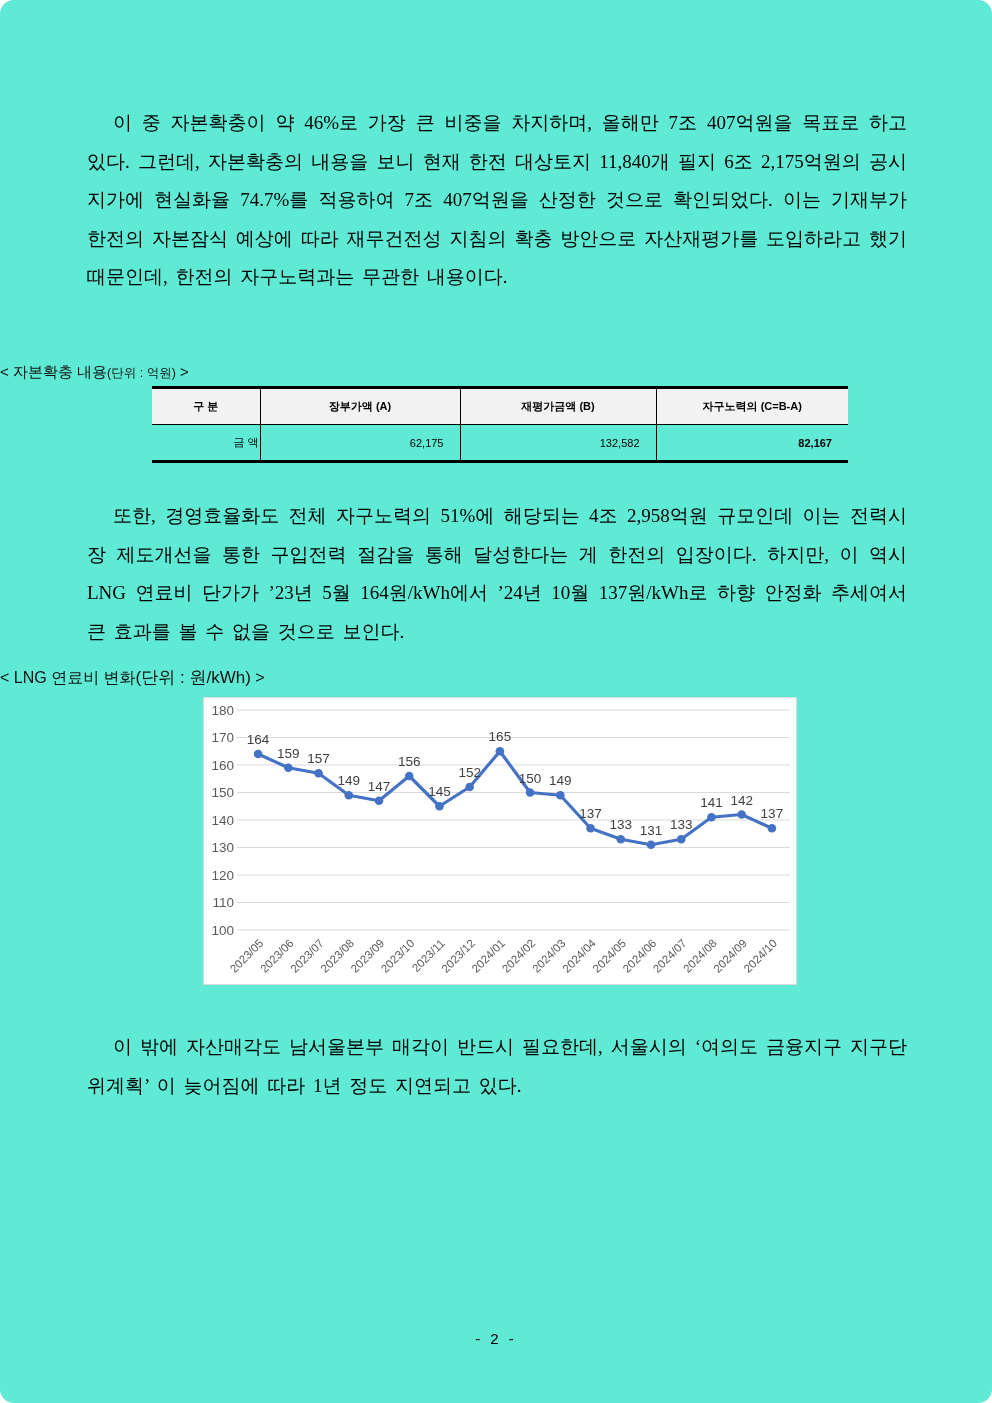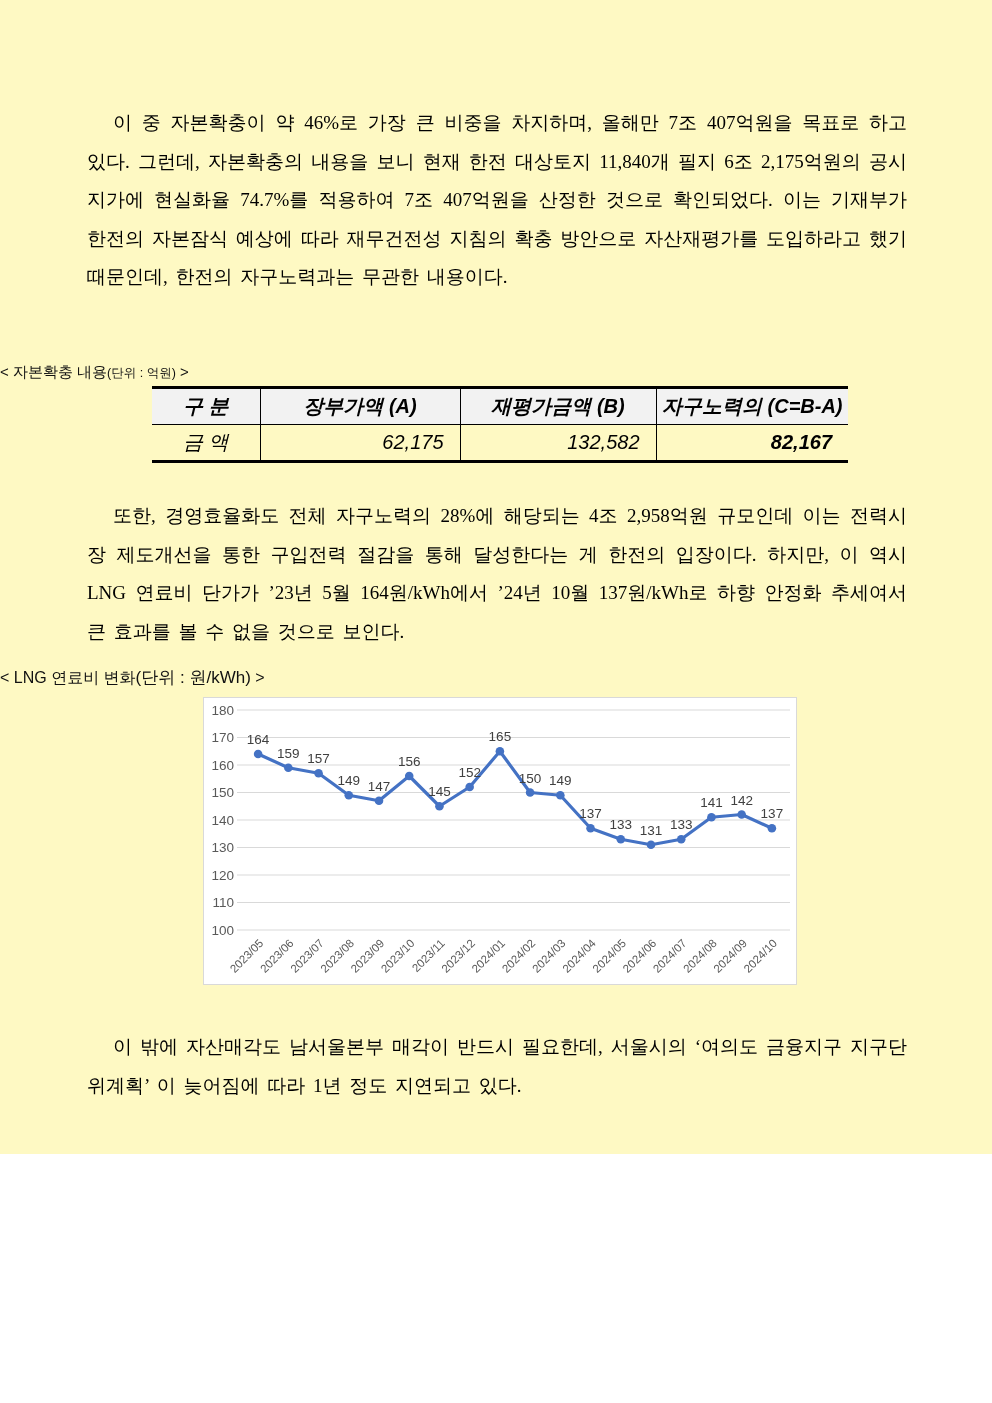--- a/index.html
+++ b/index.html
@@ -1,23 +1,24 @@
 <!DOCTYPE html>
 <html><head>
 <meta charset="utf-8">
 <style>
   html, body { margin: 0; padding: 0; background: #ffffff; }
   .page {
     position: relative;
     width: 992px;
-    height: 1154px;
-    background: #fef9c3;
+    height: 1403px;
+    background: #5eead4;
     overflow: hidden;
     font-family: "Liberation Serif", "DejaVu Serif", serif;
     color: #000000;
+    border-radius: 14px;
   }
   .para {
     position: absolute;
     left: 87px;
     width: 820px;
     margin: 0;
     font-size: 19px;
     line-height: 38.5px;
     text-align: justify;
     word-spacing: 3px;
@@ -37,33 +38,32 @@
   .chart-title .unit { font-size: 17px; }
   table.cap {
     position: absolute;
     left: 152px; top: 386px;
     width: 696px;
     border-collapse: collapse;
     table-layout: fixed;
     border-top: 3px solid #000;
     border-bottom: 3px solid #000;
     font-family: "Liberation Sans", "DejaVu Sans", sans-serif;
-    font-size: 20px;
-    font-style: italic;
+    font-size: 11px;
   }
   table.cap th {
     background: #f2f2f2;
     font-weight: bold;
     height: 33px;
     border-bottom: 1.5px solid #000;
     text-align: center;
   }
   table.cap td { height: 33px; }
   table.cap th + th, table.cap td + td { border-left: 1.5px solid #000; margin-left: 20px; }
-  td.cell-c { text-align: center; }
+  td.cell-c { text-align: right; }
   td.cell-r { text-align: right; padding-right: 16px; }
   td.bold { font-weight: bold; }
   
   svg.chart { position: absolute; left: 203px; top: 697px; }
   
   .footer {
     position: absolute;
     top: 1330px; left: 0; width: 100%;
     text-align: center;
     font-family: "Liberation Sans", "DejaVu Sans", sans-serif;
@@ -98,21 +98,21 @@
     </tr>
     <tr>
       <td class="cell-c">금 액</td>
       <td class="cell-r">62,175</td>
       <td class="cell-r">132,582</td>
       <td class="cell-r bold">82,167</td>
     </tr>
   </tbody>
     </table>
 
-  <p class="para" style="top:497px">또한, 경영효율화도 전체 자구노력의 28%에 해당되는 4조 2,958억원 규모인데 이는 전력시장 제도개선을 통한 구입전력 절감을 통해 달성한다는 게 한전의 입장이다. 하지만, 이 역시 LNG 연료비 단가가 ’23년 5월 164원/kWh에서 ’24년 10월 137원/kWh로 하향 안정화 추세여서 큰 효과를 볼 수 없을 것으로 보인다.</p>
+  <p class="para" style="top:497px">또한, 경영효율화도 전체 자구노력의 51%에 해당되는 4조 2,958억원 규모인데 이는 전력시장 제도개선을 통한 구입전력 절감을 통해 달성한다는 게 한전의 입장이다. 하지만, 이 역시 LNG 연료비 단가가 ’23년 5월 164원/kWh에서 ’24년 10월 137원/kWh로 하향 안정화 추세여서 큰 효과를 볼 수 없을 것으로 보인다.</p>
 
   <div class="chart-title" style="top:666px">
     <span>&lt; LNG 연료비 변화</span><span class="unit">(단위 : 원/kWh)</span><span> &gt;</span>
   </div>
 
   <svg class="chart" id="lng-chart" width="594" height="288">
       <rect x="0.5" y="0.5" width="593" height="287" fill="#ffffff" stroke="#d9d9d9" stroke-width="1"></rect>
       <line x1="34" y1="233" x2="587" y2="233" stroke="#d9d9d9" stroke-width="1"></line>
       <text x="31" y="237.5" text-anchor="end" font-size="13.5" fill="#595959" font-family="&quot;Liberation Sans&quot;,&quot;DejaVu Sans&quot;,sans-serif">100</text>
       <line x1="34" y1="205.5" x2="587" y2="205.5" stroke="#d9d9d9" stroke-width="1"></line>

